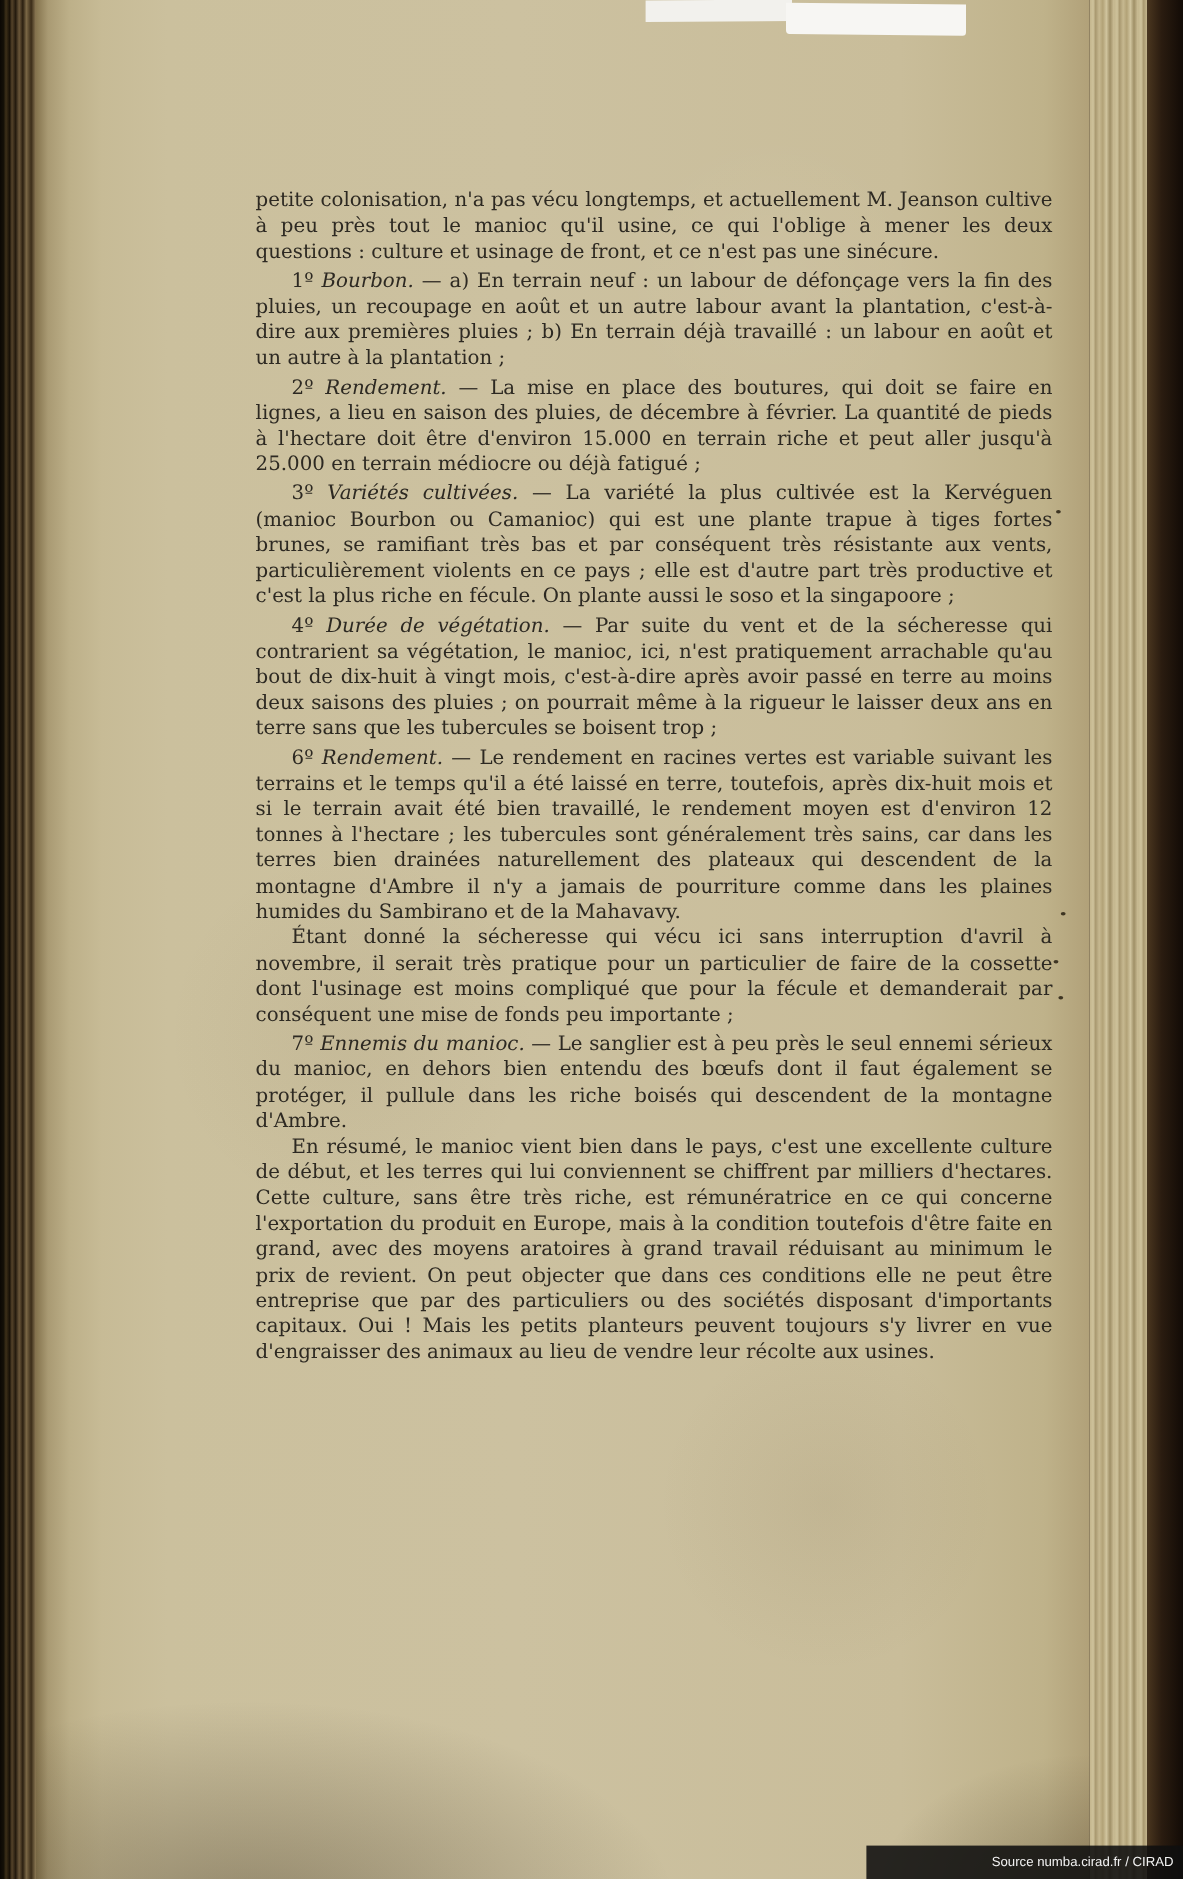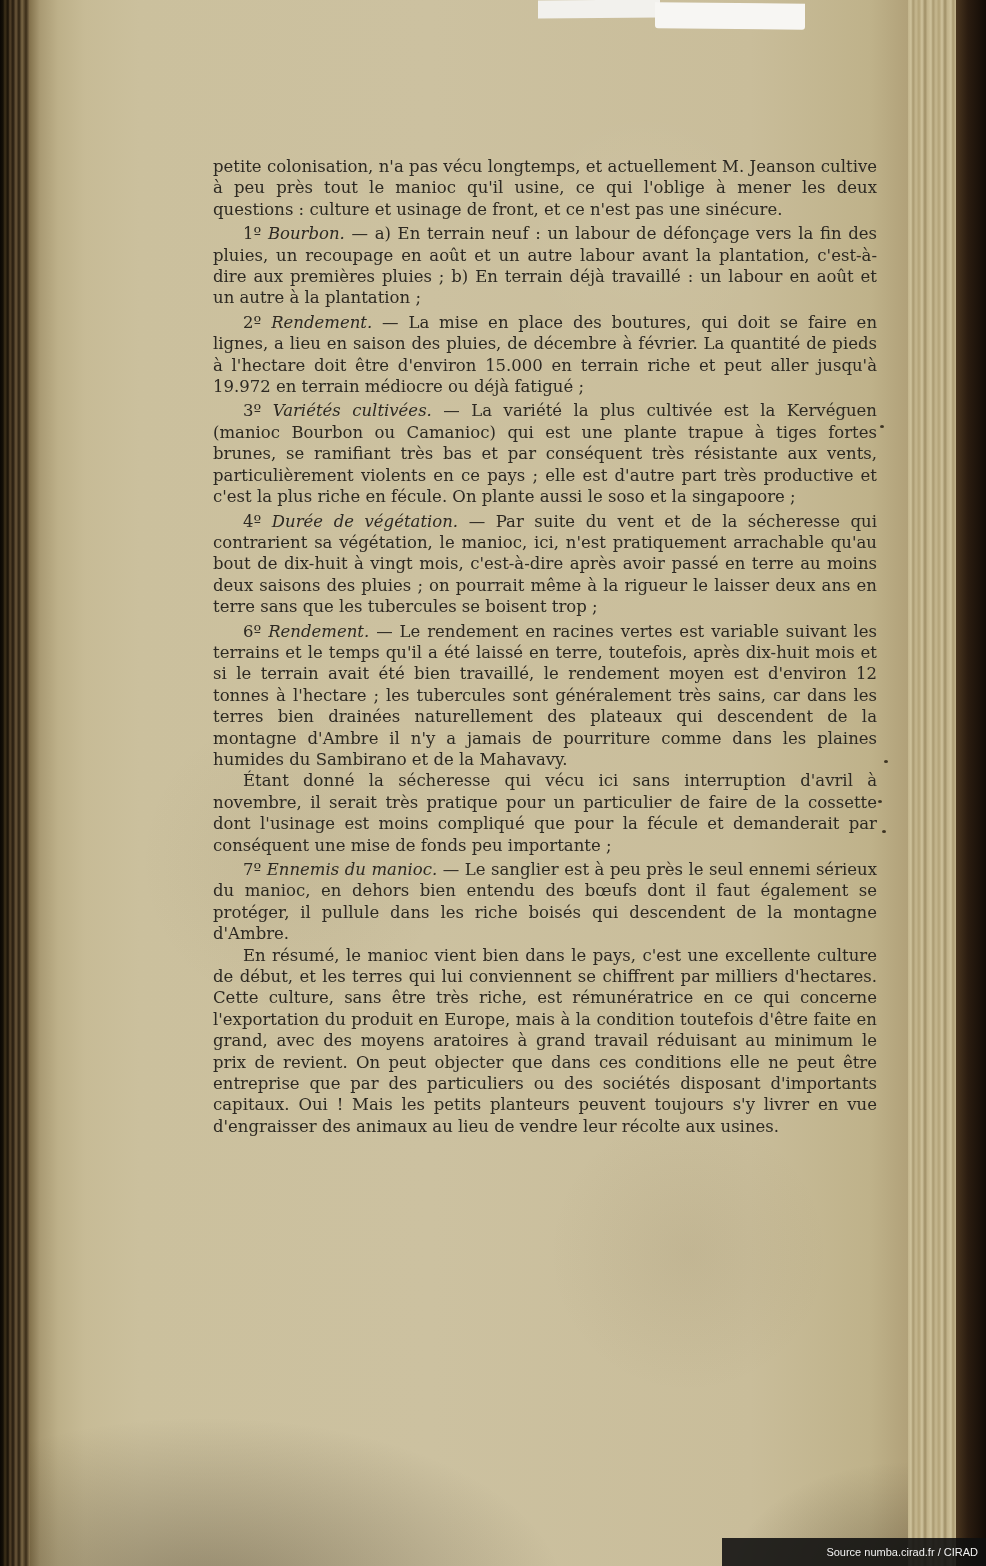--- a/index.html
+++ b/index.html
@@ -123,21 +123,21 @@
   <div class="speck" style="left:878px; top:800px;"></div>
   <div class="speck" style="left:882px; top:830px;"></div>
 
   <div class="content">
 
     <p class="noindent"><span>petite colonisation, n'a pas vécu longtemps, et actuellement M. Jeanson cultive à peu près tout le manioc qu'il usine, ce qui l'oblige à mener les deux questions : culture et usinage de front, et ce n'est pas une sinécure.</span></p>
 
 
     <p class="sect"><span>1º</span> <span class="it">Bourbon.</span> <span>— a) En terrain neuf : un labour de défonçage vers la fin des pluies, un recoupage en août et un autre labour avant la plantation, c'est-à-dire aux premières pluies ; b) En terrain déjà travaillé : un labour en août et un autre à la plantation ;</span></p>
 
-    <p class="sect"><span>2º</span> <span class="it">Rendement.</span> <span>— La mise en place des boutures, qui doit se faire en lignes, a lieu en saison des pluies, de décembre à février. La quantité de pieds à l'hectare doit être d'environ 15.000 en terrain riche et peut aller jusqu'à 19.972 en terrain médiocre ou déjà fatigué ;</span></p>
+    <p class="sect"><span>2º</span> <span class="it">Rendement.</span> <span>— La mise en place des boutures, qui doit se faire en lignes, a lieu en saison des pluies, de décembre à février. La quantité de pieds à l'hectare doit être d'environ 15.000 en terrain riche et peut aller jusqu'à 25.000 en terrain médiocre ou déjà fatigué ;</span></p>
 
     <p class="sect"><span>3º</span> <span class="it">Variétés cultivées.</span> <span>— La variété la plus cultivée est la Kervéguen (manioc Bourbon ou Camanioc) qui est une plante trapue à tiges fortes brunes, se ramifiant très bas et par conséquent très résistante aux vents, particulièrement violents en ce pays ; elle est d'autre part très productive et c'est la plus riche en fécule. On plante aussi le soso et la singapoore ;</span></p>
 
     <p class="sect"><span>4º</span> <span class="it">Durée de végétation.</span> <span>— Par suite du vent et de la sécheresse qui contrarient sa végétation, le manioc, ici, n'est pratiquement arrachable qu'au bout de dix-huit à vingt mois, c'est-à-dire après avoir passé en terre au moins deux saisons des pluies ; on pourrait même à la rigueur le laisser deux ans en terre sans que les tubercules se boisent trop ;</span></p>
 
 
     <p class="sect"><span>6º</span> <span class="it">Rendement.</span> <span>— Le rendement en racines vertes est variable suivant les terrains et le temps qu'il a été laissé en terre, toutefois, après dix-huit mois et si le terrain avait été bien travaillé, le rendement moyen est d'environ 12 tonnes à l'hectare ; les tubercules sont généralement très sains, car dans les terres bien drainées naturellement des plateaux qui descendent de la montagne d'Ambre il n'y a jamais de pourriture comme dans les plaines humides du Sambirano et de la Mahavavy.</span></p>
 
 
     <p><span>Étant donné la sécheresse qui vécu ici sans interruption d'avril à novembre, il serait très pratique pour un particulier de faire de la cossette dont l'usinage est moins compliqué que pour la fécule et demanderait par conséquent une mise de fonds peu importante ;</span></p>

